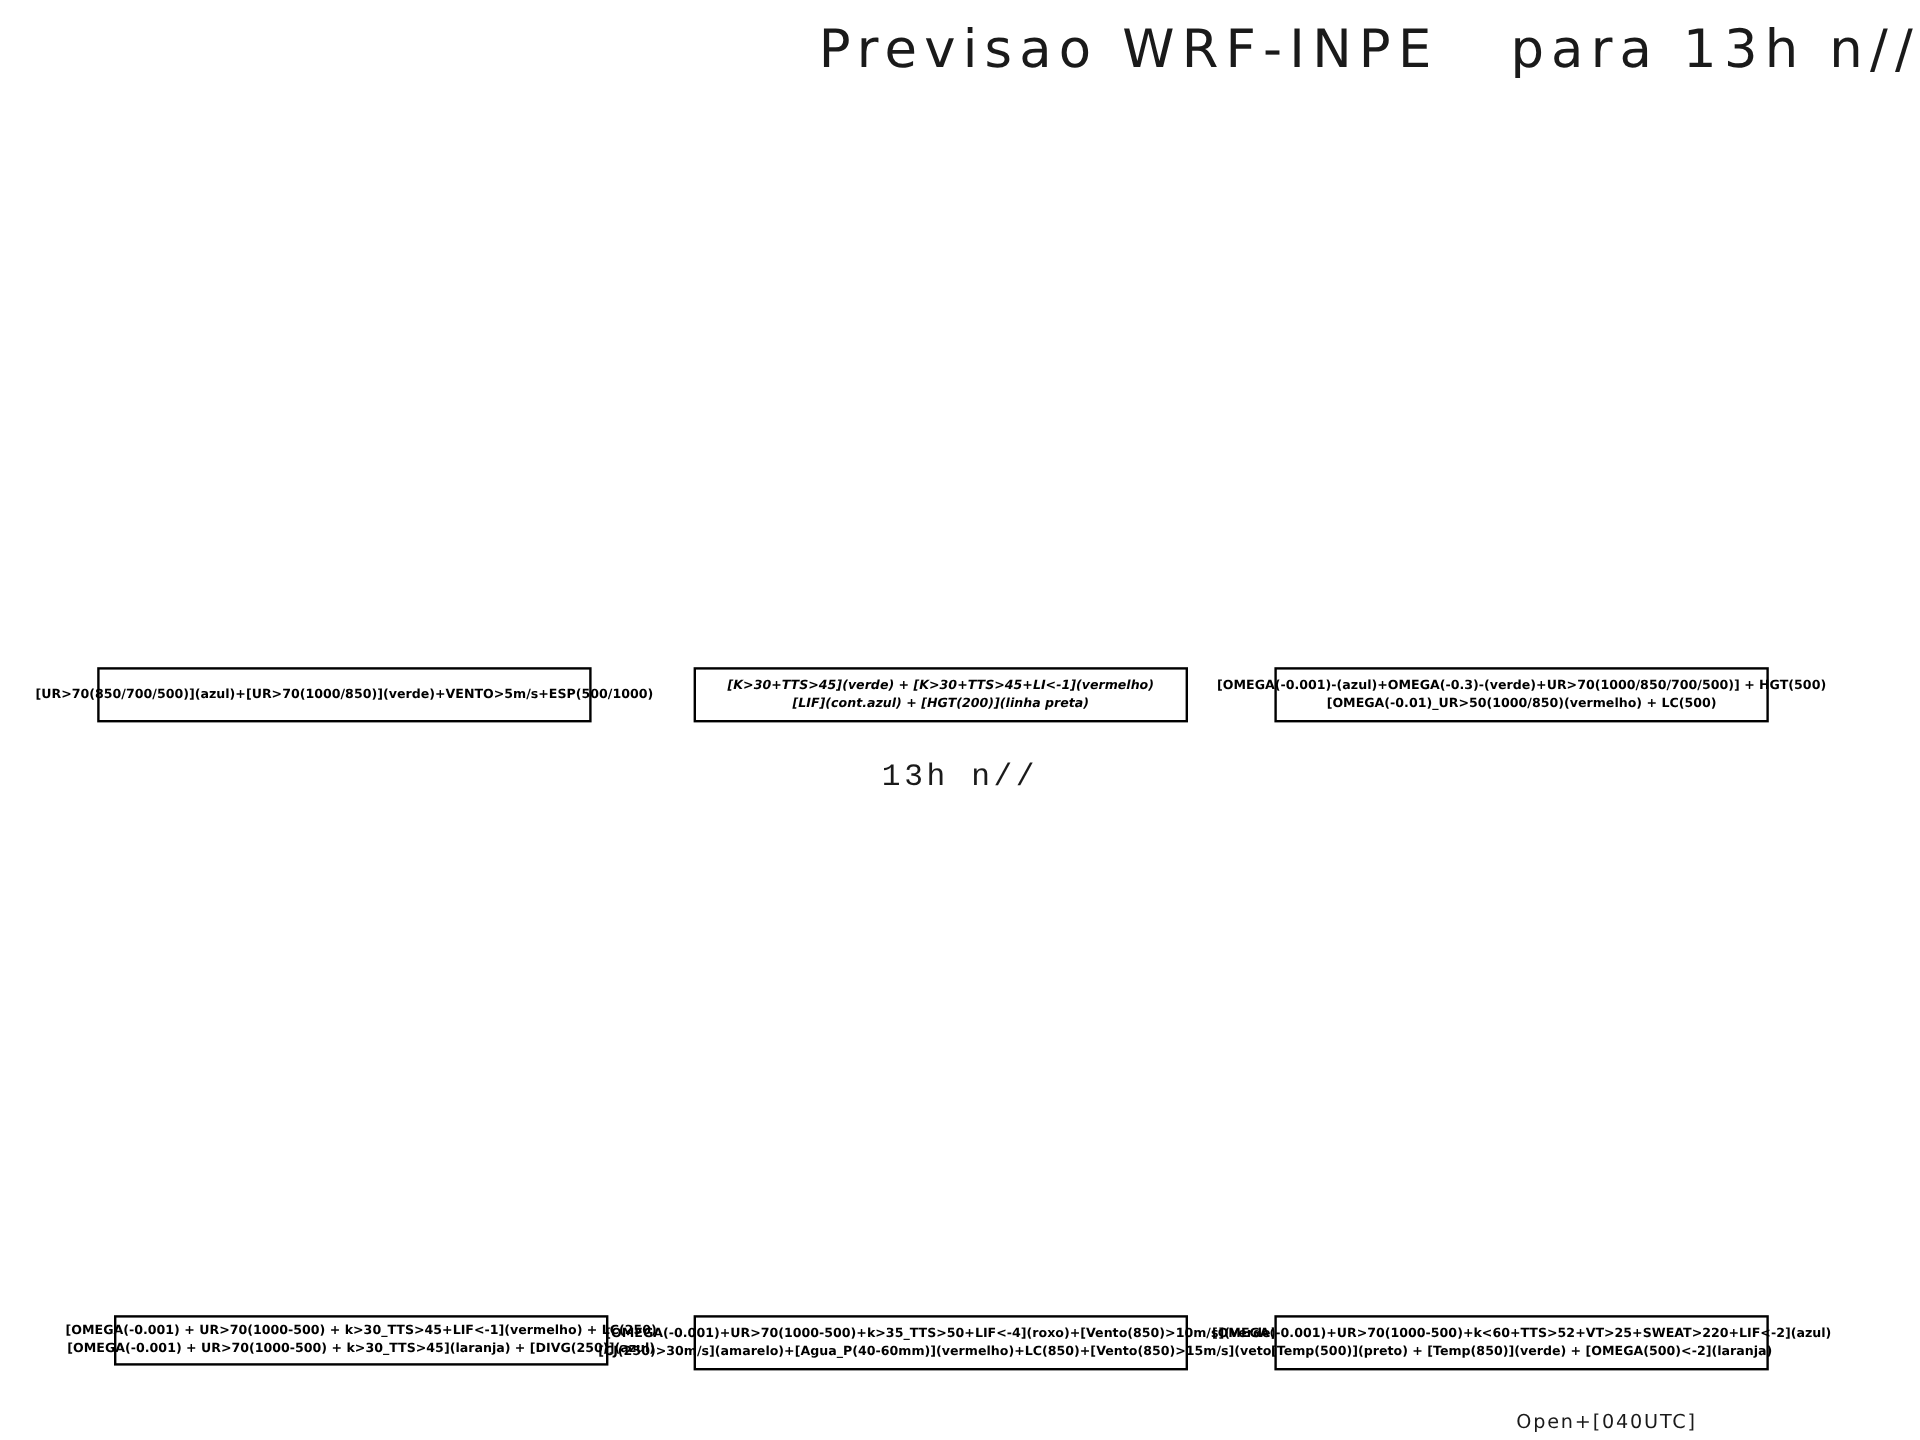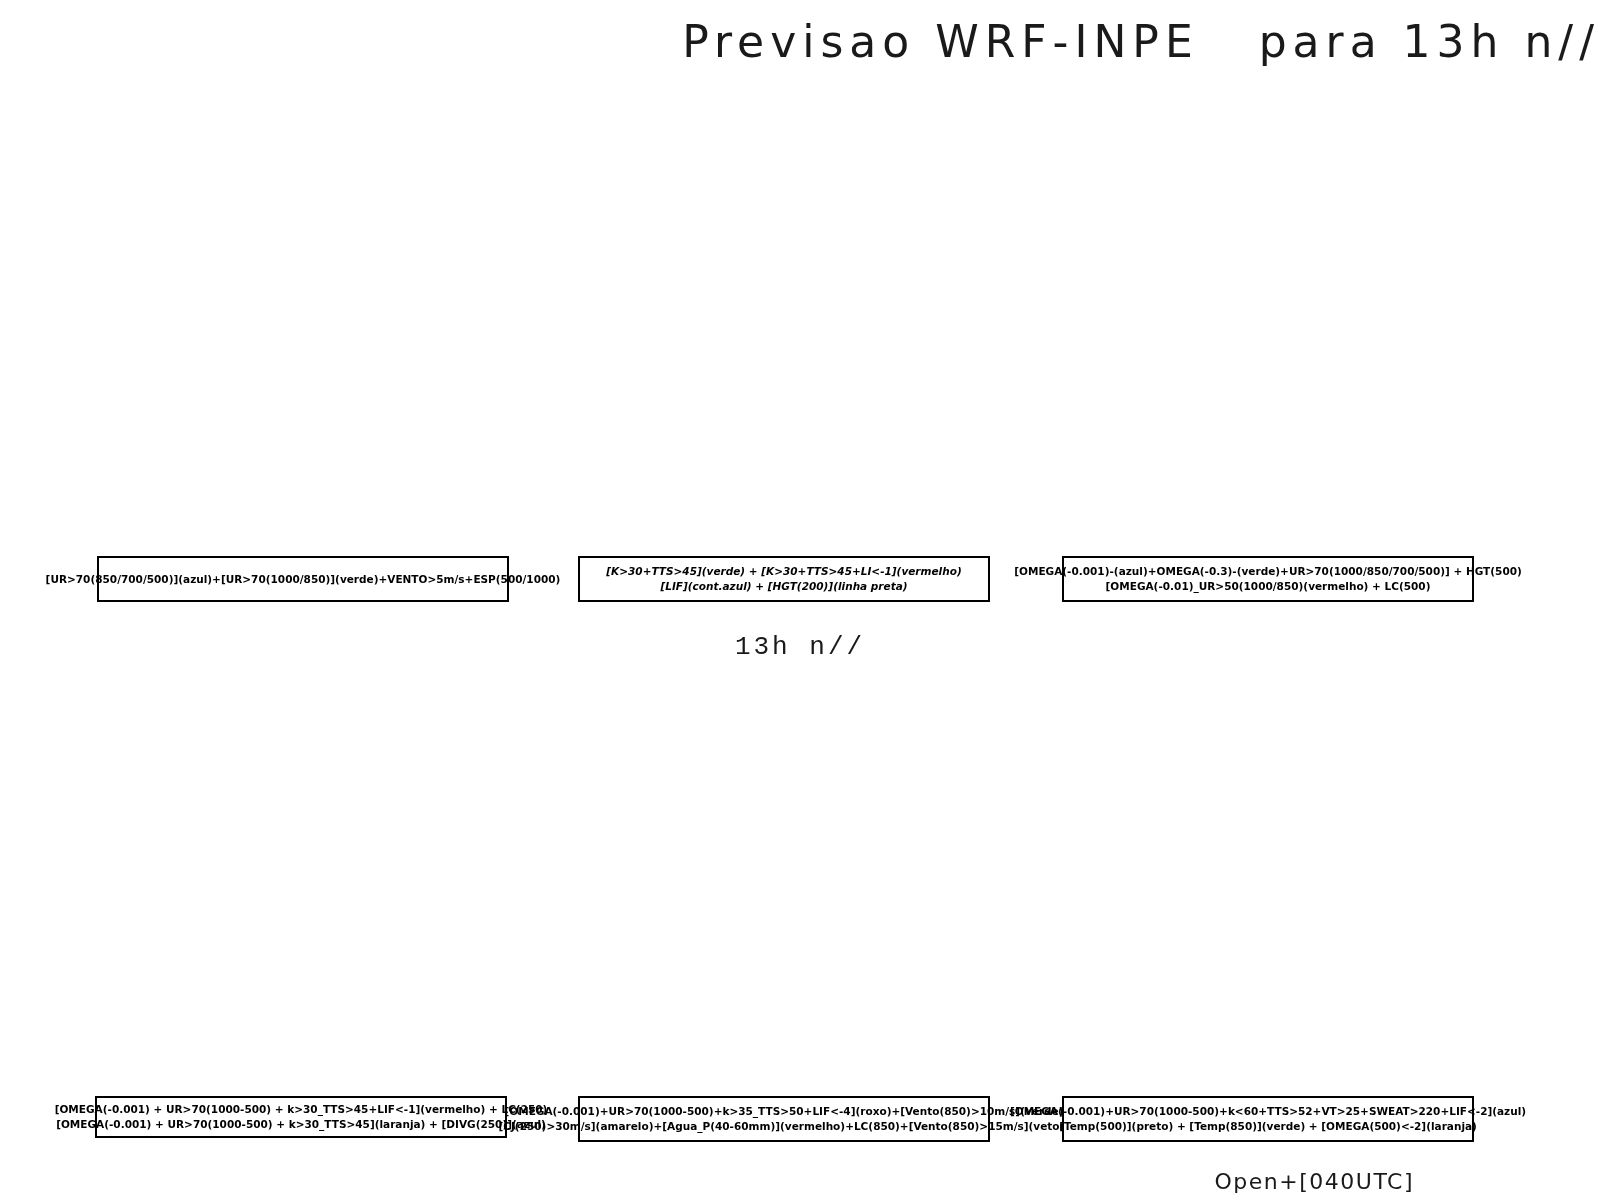--- a/index.html
+++ b/index.html
@@ -44,21 +44,21 @@
     color: #1a1a1a;
     white-space: pre;
     font-family: Liberation Mono, monospace;
   }
 
   
   .footer-caption {
     position: absolute;
     bottom: 6px;
     right: 186px;
-    font-size: 22px;
+    font-size: 16px;
     letter-spacing: 1.5px;
     color: #1a1a1a;
     white-space: pre;
   }
 
   
   .legend-box {
     position: absolute;
     box-sizing: border-box;
     border: 2px solid #000000;
@@ -74,21 +74,21 @@
     font-size: 10.5px;
     font-weight: bold;
     line-height: 15px;
     color: #000000;
     white-space: nowrap;
     text-align: center;
     letter-spacing: 0px;
   }
 
   
-  #legend-top-left   { left: 97px;  top: 556px; width: 412px; height: 46px; }
+  #legend-top-left   { left: 81px;  top: 556px; width: 412px; height: 46px; }
   #legend-top-center { left: 578px; top: 556px; width: 412px; height: 46px; font-style: italic; }
   #legend-top-right  { left: 1062px;top: 556px; width: 412px; height: 46px; }
 
   
   #legend-bottom-left   { left: 95px;  top: 1096px; width: 412px; height: 42px; }
   #legend-bottom-center { left: 578px; top: 1096px; width: 412px; height: 46px; }
   #legend-bottom-right  { left: 1062px;top: 1096px; width: 412px; height: 46px; }
 
   
   .panel {

